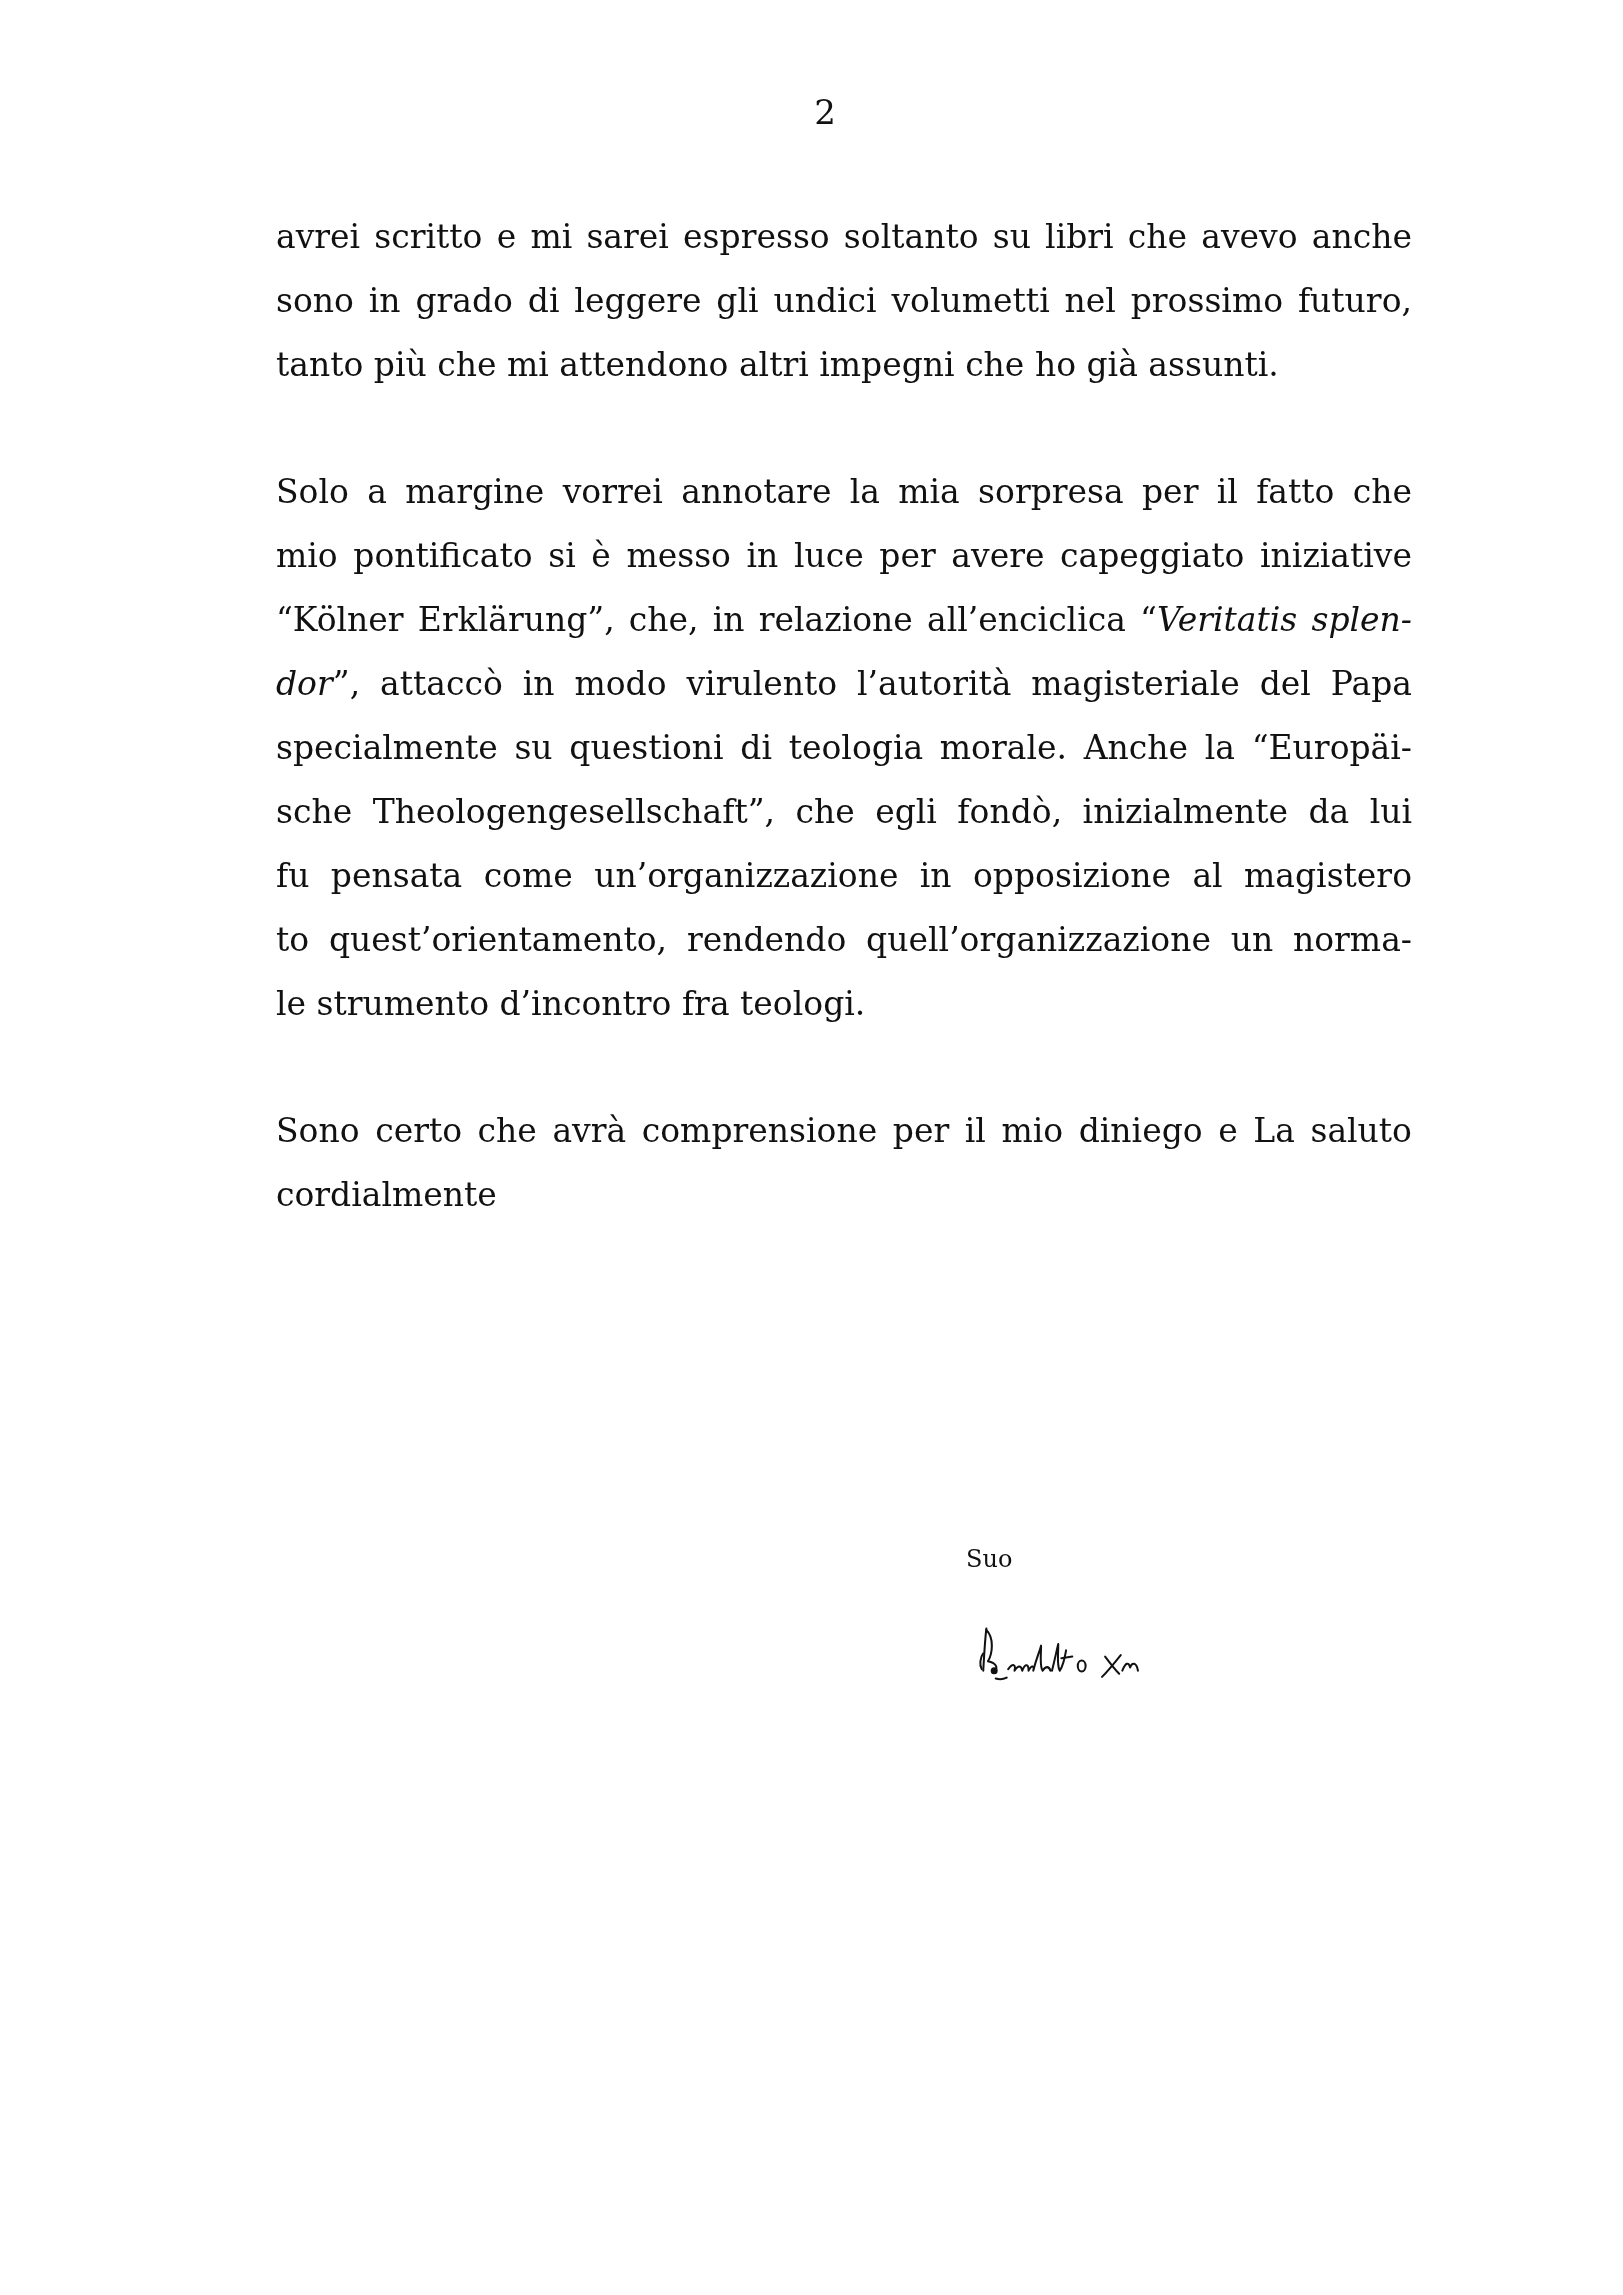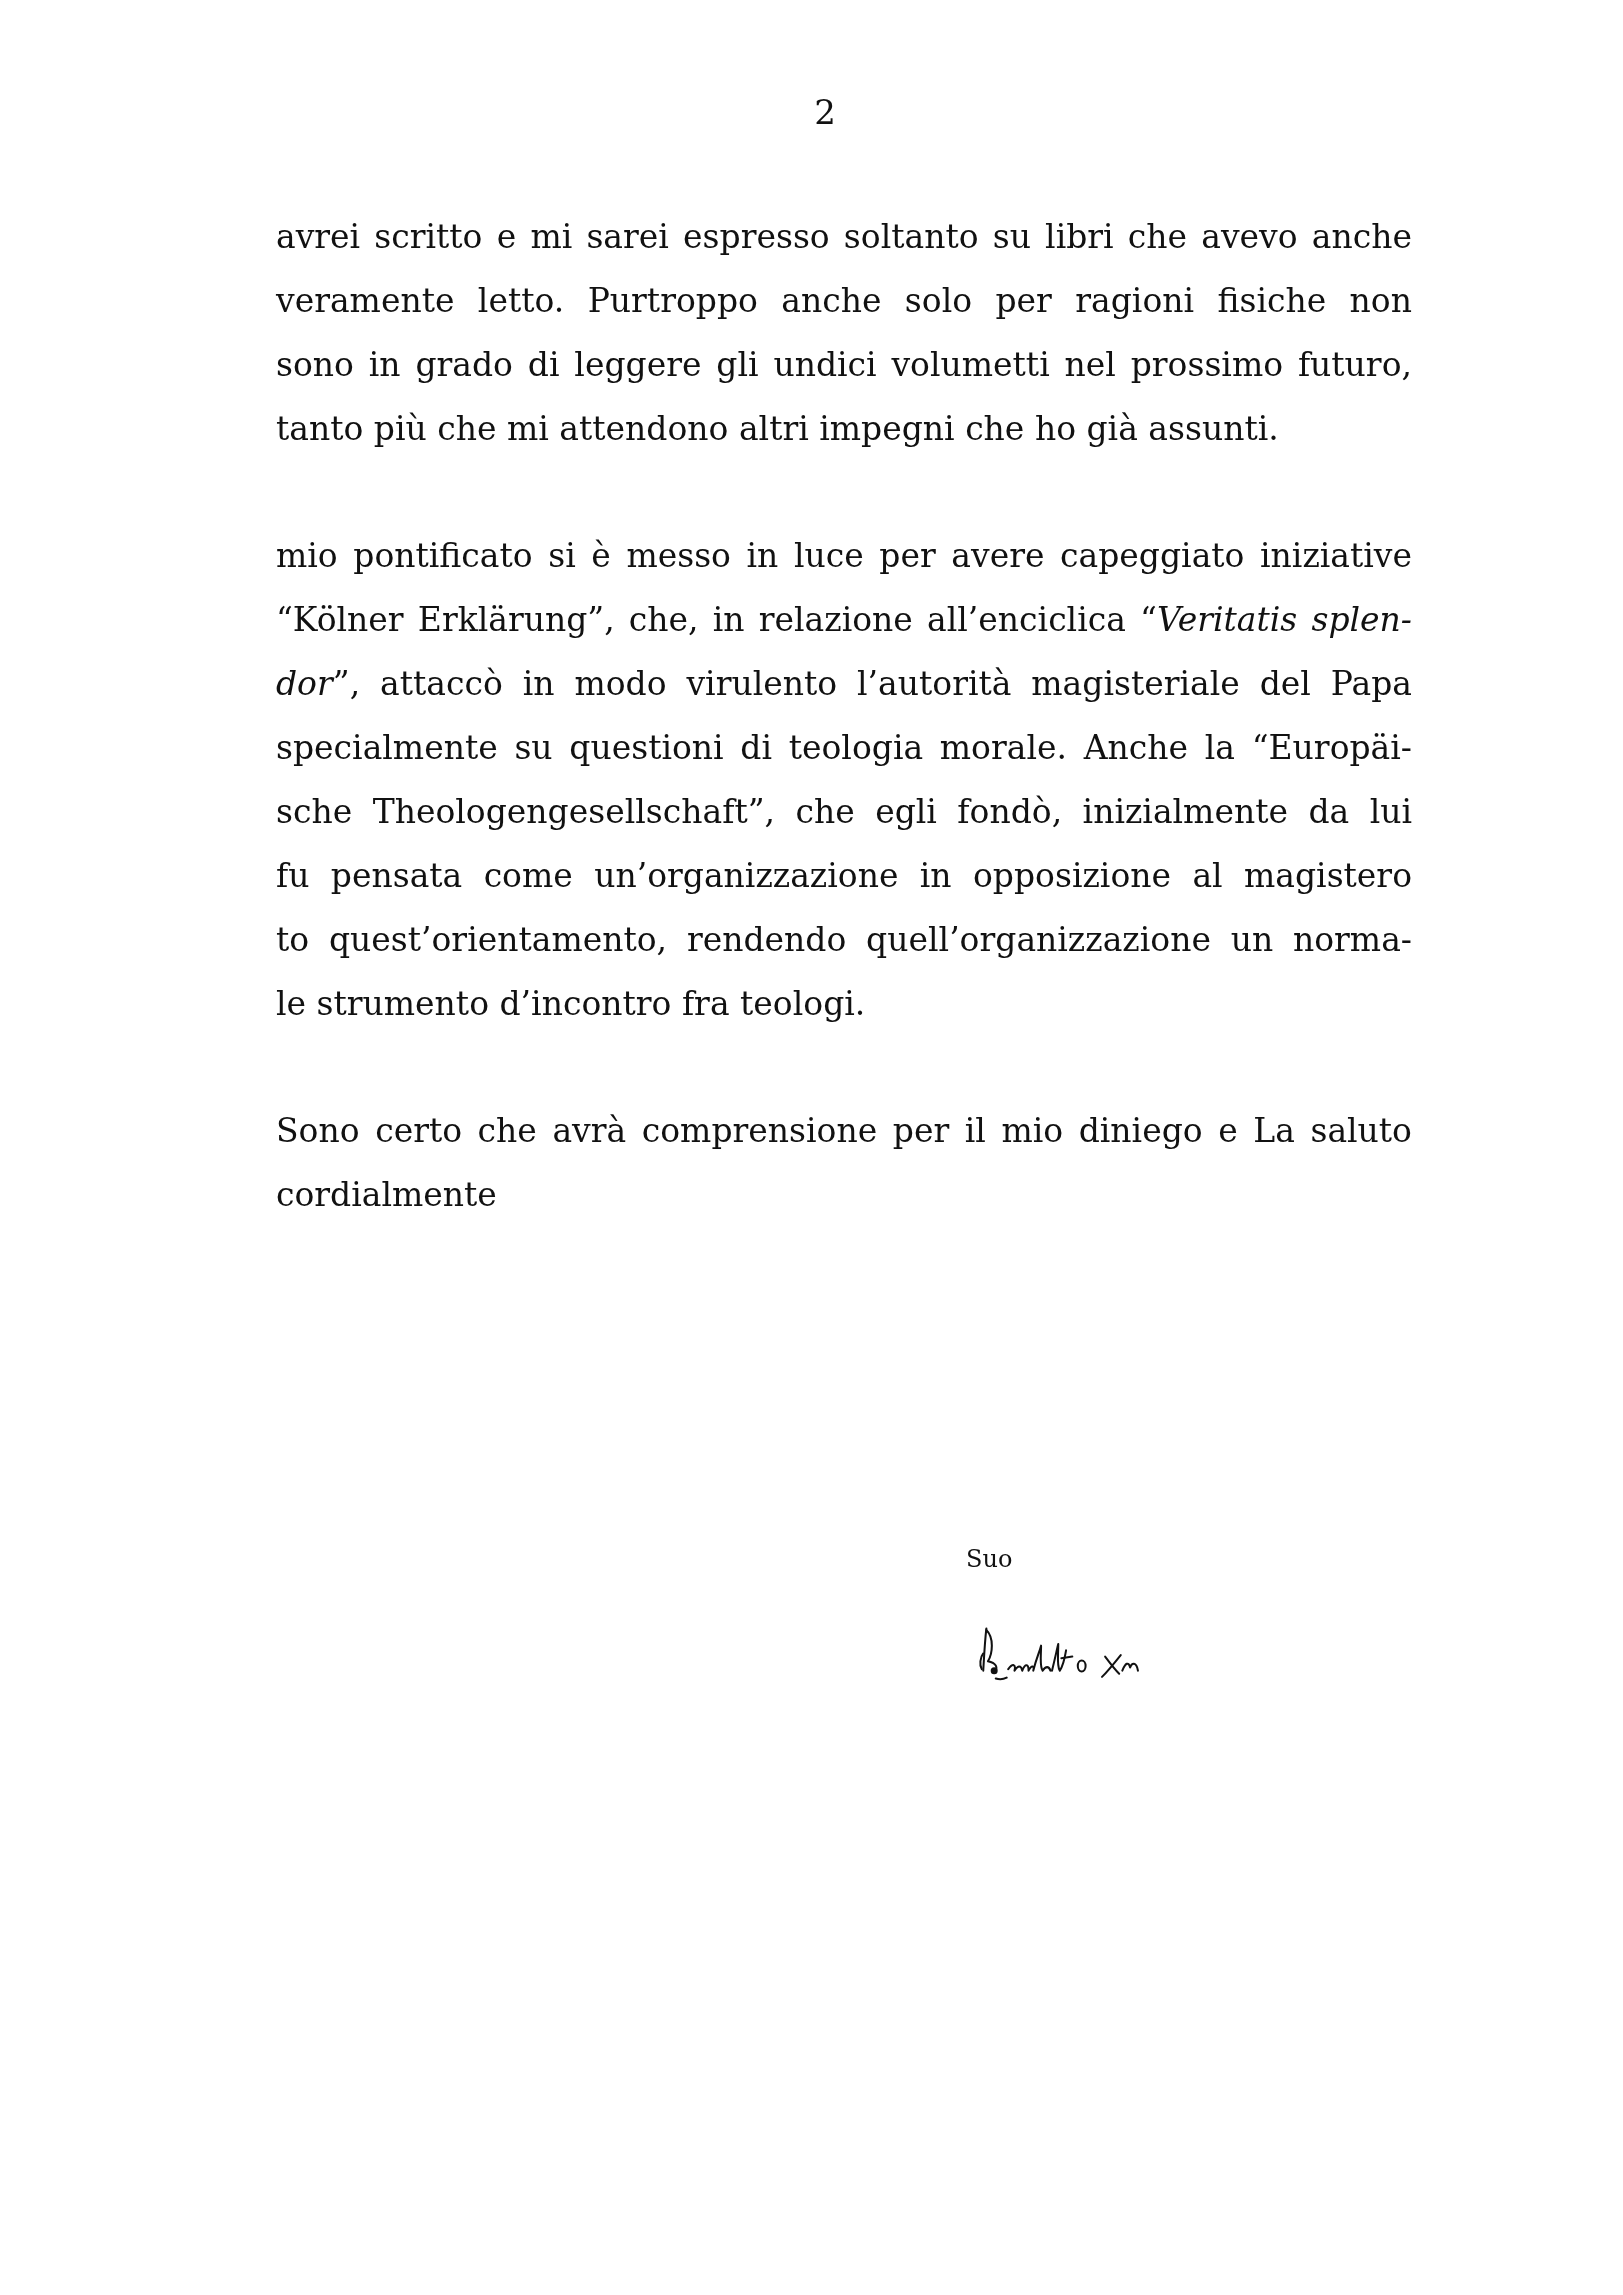--- a/index.html
+++ b/index.html
@@ -36,27 +36,27 @@
 </head>
 <body>
 
 <div class="page">
   <div class="page-number">2</div>
 
   <div class="body">
 
     <div>
       <span class="line">avrei scritto e mi sarei espresso soltanto su libri che avevo anche</span>
-      <span class="line">veramente letto. Purtroppo anche solo per ragioni fisiche non</span>
       <span class="line">sono in grado di leggere gli undici volumetti nel prossimo futuro,</span>
       <span class="line last">tanto più che mi attendono altri impegni che ho già assunti.</span>
     </div>
     <div class="gap"></div>
 
     <div>
+      <span class="line">Solo a margine vorrei annotare la mia sorpresa per il fatto che</span>
       <span class="line">mio pontificato si è messo in luce per avere capeggiato iniziative</span>
       <span class="line"><span>“Kölner Erklärung”, che, in relazione all’enciclica “</span><em>Veritatis splen-</em><span></span></span>
       <span class="line"><span></span><em>dor</em><span>”, attaccò in modo virulento l’autorità magisteriale del Papa</span></span>
       <span class="line">specialmente su questioni di teologia morale. Anche la “Europäi-</span>
       <span class="line">sche Theologengesellschaft”, che egli fondò, inizialmente da lui</span>
       <span class="line">fu pensata come un’organizzazione in opposizione al magistero</span>
       <span class="line">to quest’orientamento, rendendo quell’organizzazione un norma-</span>
       <span class="line last">le strumento d’incontro fra teologi.</span>
     </div>
     <div class="gap"></div>

